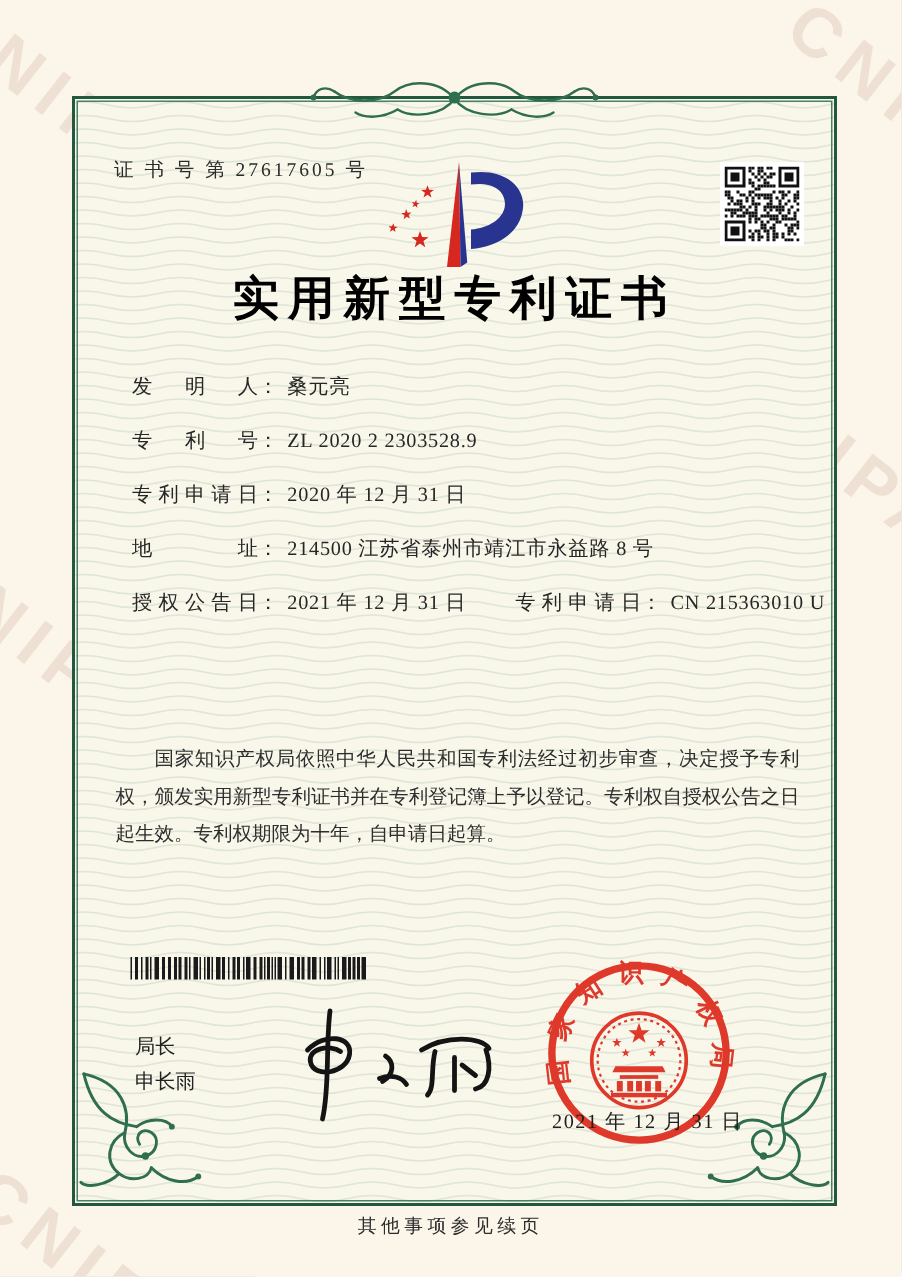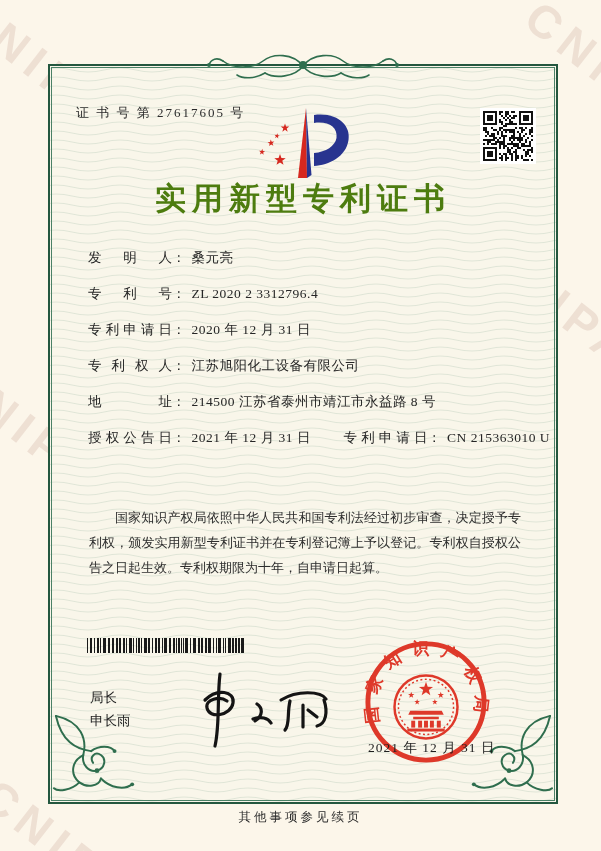--- a/index.html
+++ b/index.html
@@ -28,35 +28,35 @@
   .ornament-top{position:absolute;left:50%;top:-15px;transform:translateX(-50%);}
   .flourish{position:absolute;bottom:2px;}
   .flourish.br{right:2px;}
   .flourish.bl{left:2px;transform:scaleX(-1);}
 
   .cert-no{position:absolute;left:26px;top:38px;font-size:13px;letter-spacing:2px;color:#2b2b2b;}
   .logo{position:absolute;left:204px;top:36px;}
   .qr{position:absolute;left:430px;top:42px;width:50px;height:50px;background:#fff;padding:3px;}
   .title{
     position:absolute;left:0;top:112px;width:100%;text-align:center;
-    font-size:31px;font-weight:bold;letter-spacing:6px;color:#4d7c0f;
+    font-size:31px;font-weight:bold;letter-spacing:6px;color:#000000;
   }
 
   .fields{position:absolute;left:38px;top:182px;width:452px;font-size:13.5px;color:#262626;}
   .frow{margin-bottom:17px;line-height:19px;white-space:nowrap;}
   .flabel{display:inline-block;width:84px;text-align:justify;text-align-last:justify;vertical-align:top;}
   .fcolon{display:inline-block;margin-right:6px;}
   .fvalue{letter-spacing:0.5px;}
   .grant-date{display:inline-block;width:152px;letter-spacing:0.5px;}
 
   .paras{
     position:absolute;left:27px;top:428px;width:456px;
     font-size:13px;line-height:1.92;text-align:justify;color:#2d2d2d;
   }
-  .paras p{margin:12px;text-indent:2em;}
+  .paras p{margin:0;text-indent:2em;}
 
   .barcode{position:absolute;left:37px;top:572px;width:158px;height:15px;display:flex;align-items:stretch;}
   .barcode div{height:100%;}
 
   .director{position:absolute;left:40px;top:620px;font-size:13.5px;line-height:23px;color:#222;
     font-family:"Liberation Sans","DejaVu Sans",sans-serif;}
   .signature{position:absolute;left:125px;top:602px;}
 
   .seal{position:absolute;left:312px;top:572px;opacity:0.93;}
   .seal-date{position:absolute;left:318px;top:673px;width:150px;font-size:13.5px;letter-spacing:1px;color:#1e1e1e;}
@@ -446,27 +446,24 @@
           <rect x="4" y="40" width="6" height="6" fill="#111"></rect>
         </svg></div>
 
     <div class="title">实用新型专利证书</div>
 
     <div class="fields">
       <div class="frow">
         <span class="flabel">发明人</span><span class="fcolon">：</span><span class="fvalue">桑元亮</span>
       </div>
       <div class="frow">
-        <span class="flabel">专利号</span><span class="fcolon">：</span><span class="fvalue">ZL 2020 2 3312796.4</span>
+        <span class="flabel">专利号</span><span class="fcolon">：</span><span class="fvalue">ZL 2020 2 2303528.9</span>
       </div>
       <div class="frow">
         <span class="flabel">专利申请日</span><span class="fcolon">：</span><span class="fvalue">2020 年 12 月 31 日</span>
-      </div>
-      <div class="frow">
-        <span class="flabel">专利权人</span><span class="fcolon">：</span><span class="fvalue">江苏旭阳化工设备有限公司</span>
       </div>
       <div class="frow">
         <span class="flabel">地址</span><span class="fcolon">：</span><span class="fvalue">214500 江苏省泰州市靖江市永益路 8 号</span>
       </div>
       <div class="frow">
         <span class="flabel">授权公告日</span><span class="fcolon">：</span><span class="grant-date">2021 年 12 月 31 日</span><span class="flabel">专利申请日</span><span class="fcolon">：</span><span class="fvalue">CN 215363010 U</span>
       </div>
     </div>
 
     <div class="paras">

